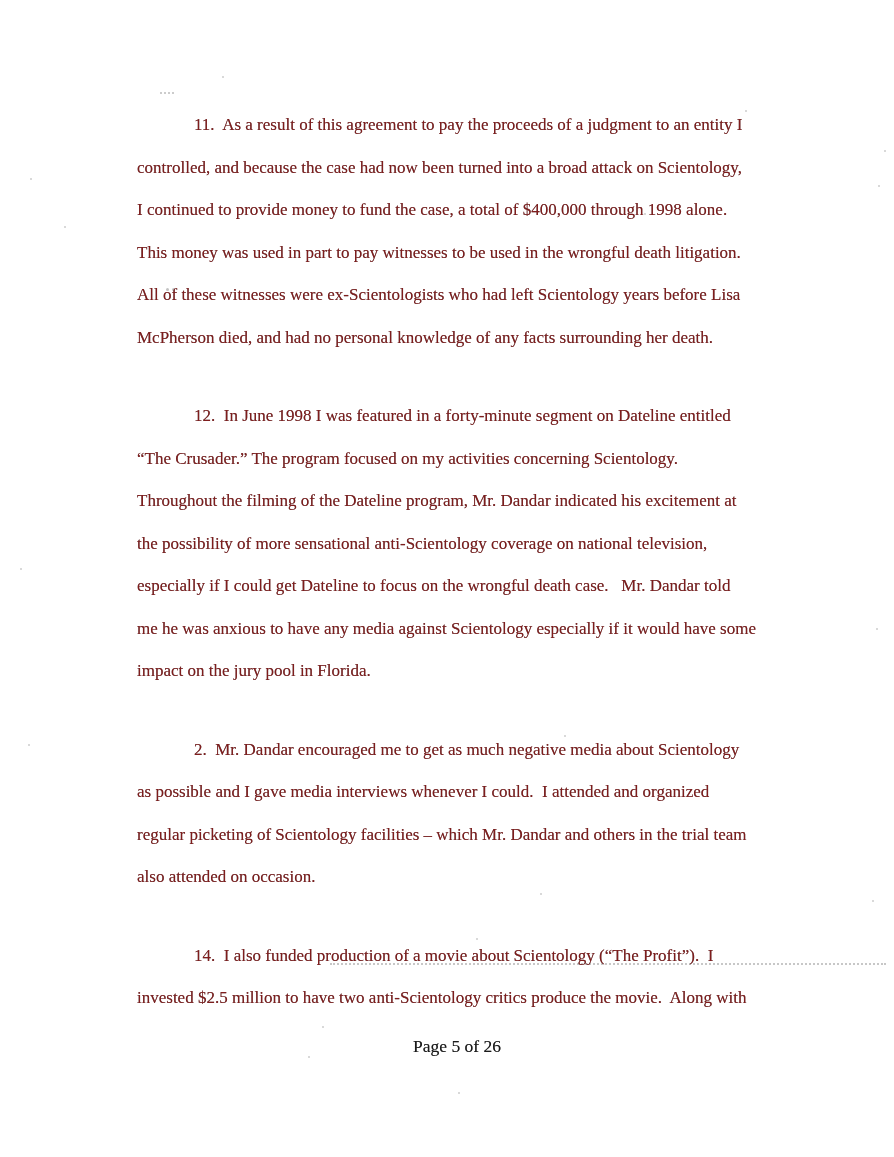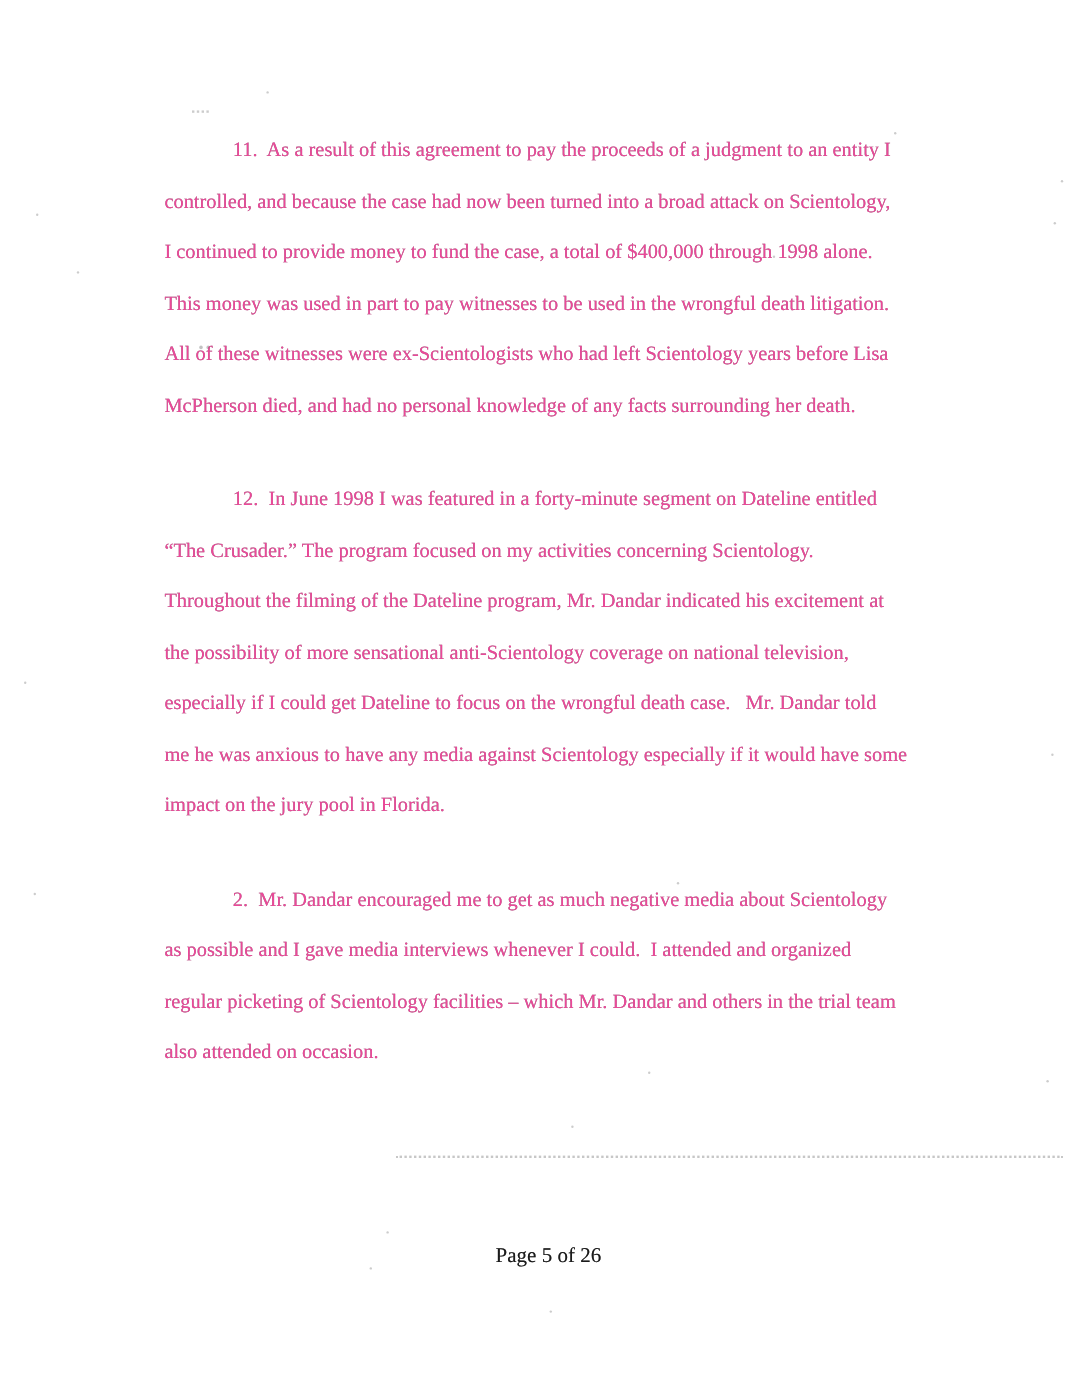--- a/index.html
+++ b/index.html
@@ -23,21 +23,21 @@
   .page-content {
     position: absolute;
     left: 137px;
     top: 104px;
     width: 710px;
   }
   p.para {
     font-family: "Liberation Serif", "DejaVu Serif", serif;
     font-size: 17px;
     line-height: 42.5px;
-    color: #ec4899;
+    color: #7f1d1d;
     margin: 0 0 36px 0;
     text-indent: 57px;
     white-space: pre-wrap;
     text-shadow: 0 0 0.5px rgba(20,20,20,0.55);
   }
   .page-footer {
     position: absolute;
     left: 10px;
     top: 1036px;
     width: 894px;
@@ -115,17 +115,19 @@
 “The Crusader.” The program focused on my activities concerning Scientology.
 Throughout the filming of the Dateline program, Mr. Dandar indicated his excitement at
 the possibility of more sensational anti-Scientology coverage on national television,
 especially if I could get Dateline to focus on the wrongful death case.   Mr. Dandar told
 me he was anxious to have any media against Scientology especially if it would have some
 impact on the jury pool in Florida.</p>
     <p class="para">2.  Mr. Dandar encouraged me to get as much negative media about Scientology
 as possible and I gave media interviews whenever I could.  I attended and organized
 regular picketing of Scientology facilities – which Mr. Dandar and others in the trial team
 also attended on occasion.</p>
+    <p class="para">14.  I also funded production of a movie about Scientology (“The Profit”).  I
+invested $2.5 million to have two anti-Scientology critics produce the movie.  Along with</p>
   </div>
 
   <div class="page-footer">Page 5 of 26</div>
 
 </div>
 
 </body></html>

